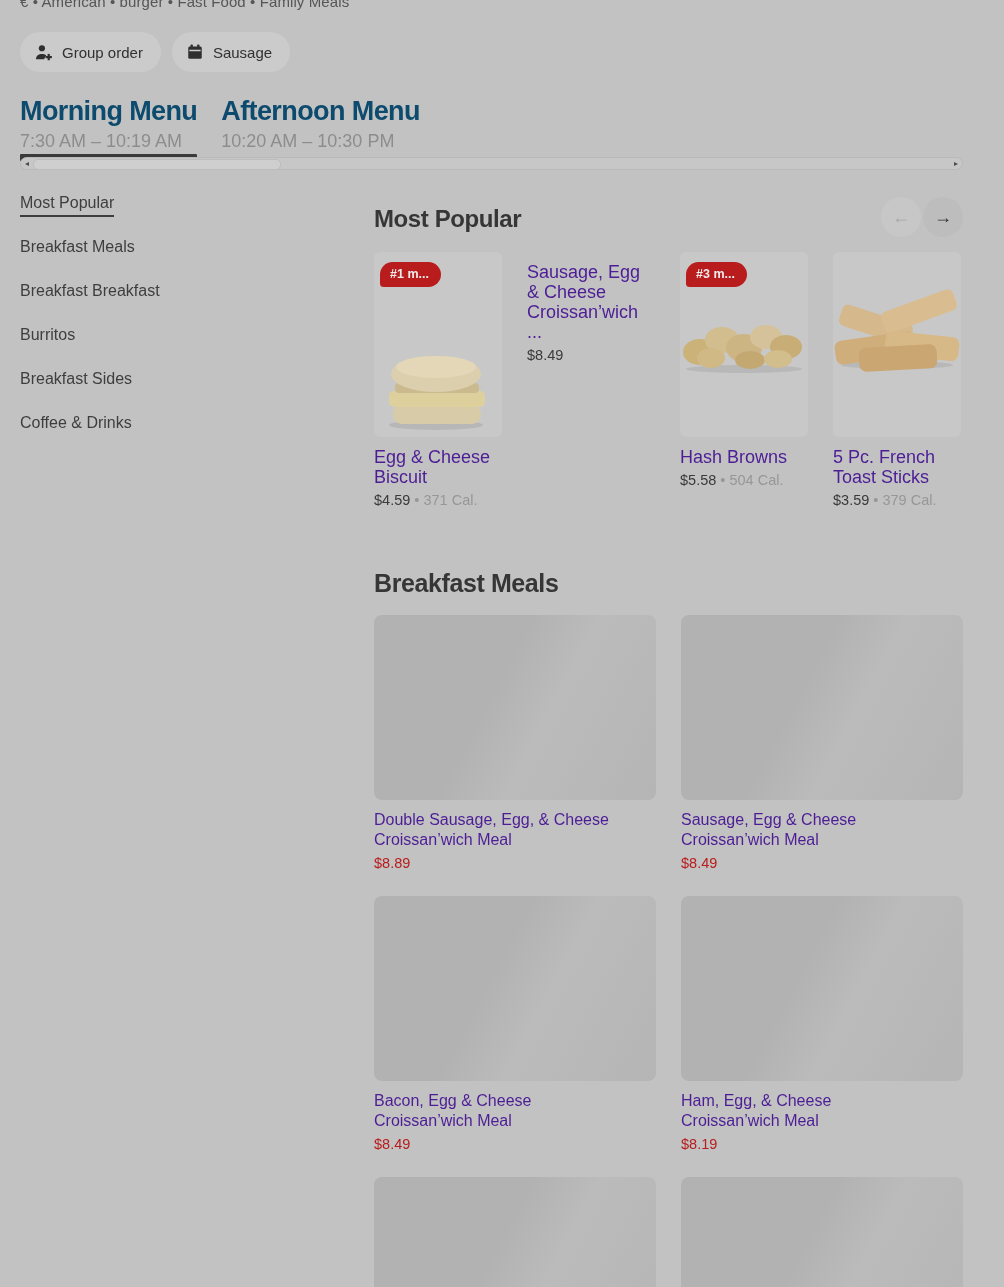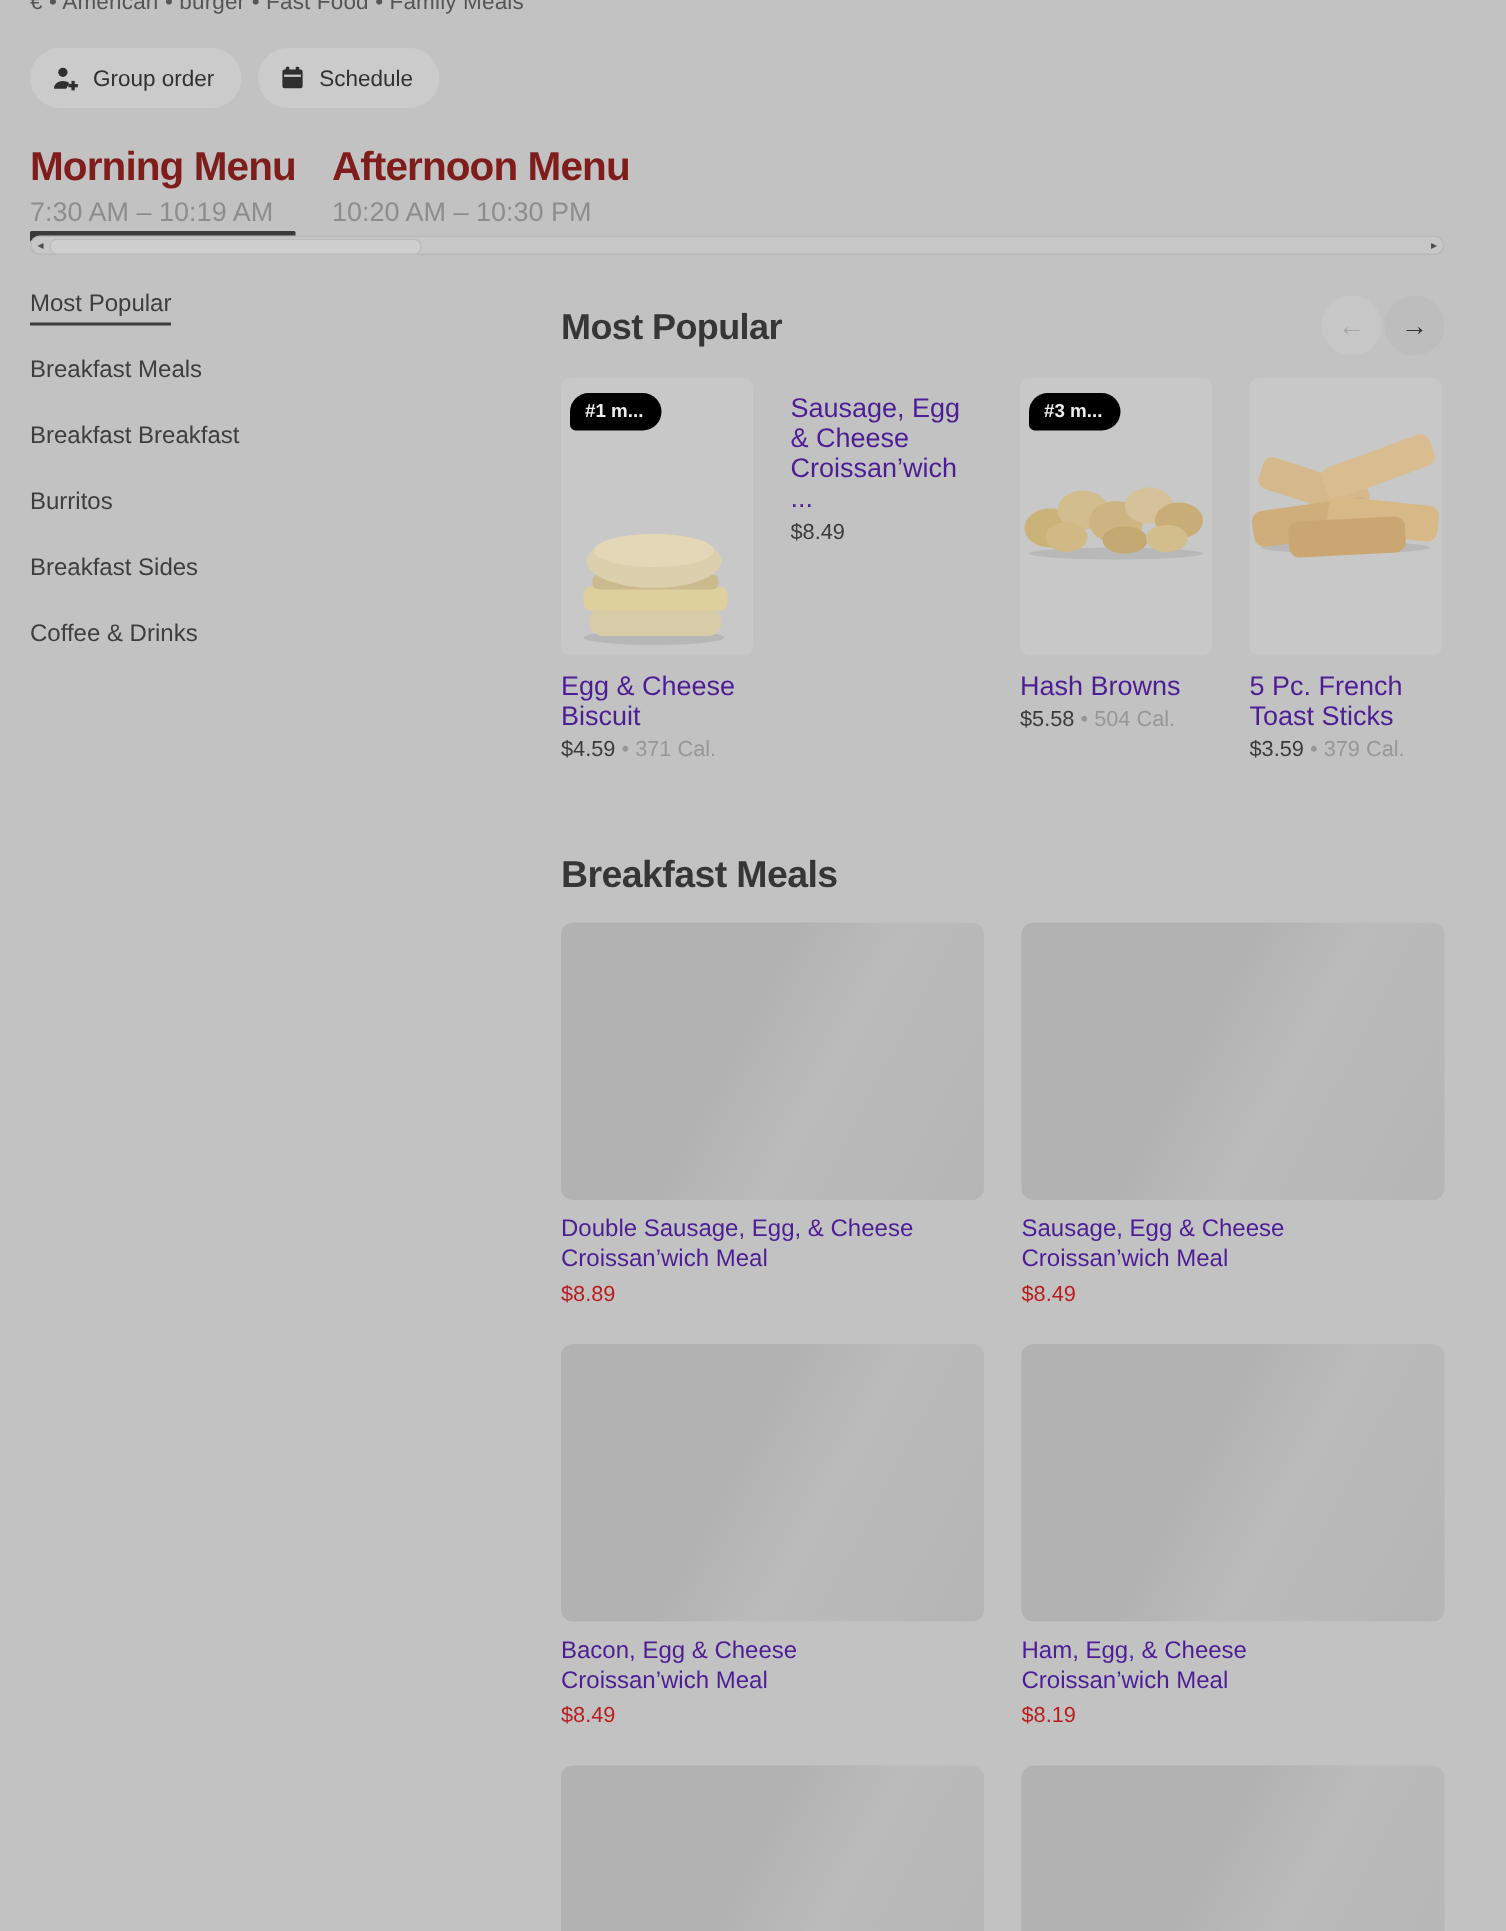--- a/index.html
+++ b/index.html
@@ -12,21 +12,21 @@
   
   .action-row{left:20px;top:32px;display:flex;gap:11px;}
   .pill{height:40px;border:none;border-radius:20px;background:#cbcbcb;
     display:flex;align-items:center;gap:9px;padding:0 18px 0 14px;cursor:pointer;
     font-family:inherit;font-size:15px;font-weight:400;color:#313131;}
   .pill svg{display:block;}
 
   
   .tabs{left:20px;top:96px;display:flex;gap:24px;}
   .tab{cursor:pointer;}
-  .tab-title{font-size:27px;font-weight:700;color:#7f1d1d;letter-spacing:-.6px;line-height:30px;}
+  .tab-title{font-size:27px;font-weight:700;color:#0c4a6e;letter-spacing:-.6px;line-height:30px;}
   .tab-hours{font-size:18px;color:#8d8d8d;margin-top:7px;line-height:16px;}
   .tab-underline{height:7px;background:#3a3a3a;margin-top:5px;border-radius:1px;}
 
   
   .hscroll{left:20px;top:157px;width:943px;height:13px;background:#c7c7c7;
     border:1px solid #b9b9b9;border-radius:7px;box-sizing:border-box;}
   .sb-thumb{position:absolute;left:12px;top:1px;height:9px;width:246px;
     background:#cfcfcf;border:1px solid #bcbcbc;border-radius:5px;}
   .sb-arrow{position:absolute;top:1px;font-size:8px;line-height:10px;color:#4c4c4c;cursor:pointer;}
   .sb-arrow.l{left:4px;} .sb-arrow.r{right:4px;}
@@ -50,21 +50,21 @@
   .circle-btn{width:40px;height:40px;border-radius:50%;border:none;cursor:pointer;
     display:flex;align-items:center;justify-content:center;font-size:18px;font-family:inherit;}
   .circle-btn.prev{background:#c7c7c7;color:#a5a5a5;}
   .circle-btn.next{background:#bdbdbd;color:#333;}
 
   
   .carousel{display:flex;gap:25px;margin-top:18px;}
   .card{width:128px;cursor:pointer;}
   .card-img{width:128px;height:185px;background:#c8c8c8;border-radius:6px;
     position:relative;overflow:hidden;}
-  .badge{position:absolute;top:10px;left:6px;background:#000000;color:#ececec;
+  .badge{position:absolute;top:10px;left:6px;background:#b91c1c;color:#ececec;
     font-size:12.5px;font-weight:700;line-height:14px;padding:5px 12px 6px 10px;
     border-radius:13px 13px 13px 4px;white-space:nowrap;}
   .card-name{margin-top:10px;font-size:18px;line-height:20px;color:#4c1d95;}
   .card-price{margin-top:4px;font-size:14.5px;line-height:18px;color:#3a3a3a;}
   .cal{color:#979797;}
 
   
   .grid{display:grid;grid-template-columns:282px 282px;column-gap:25px;margin-top:17px;}
   .cell{height:258px;margin-bottom:23px;cursor:pointer;}
   .cell-img{width:282px;height:185px;border-radius:8px;
@@ -87,21 +87,21 @@
     </svg>
     <span>Group order</span>
   </button>
   <button class="pill">
     <svg width="18" height="18" viewBox="0 0 24 24">
       <rect x="3" y="4.5" width="18" height="16.5" rx="2" fill="#2f2f2f"></rect>
       <rect x="6" y="2" width="3.2" height="5.5" rx="1.2" fill="#2f2f2f"></rect>
       <rect x="14.8" y="2" width="3.2" height="5.5" rx="1.2" fill="#2f2f2f"></rect>
       <rect x="4.5" y="9" width="15" height="2" fill="#cbcbcb"></rect>
     </svg>
-    <span>Schedule</span>
+    <span>Sausage</span>
   </button>
 </div>
 
 <div class="abs tabs">
   <div class="tab active">
     <div class="tab-title">Morning Menu</div>
     <div class="tab-hours">7:30 AM – 10:19 AM</div>
     <div class="tab-underline"></div>
   </div>
   <div class="tab inactive">

